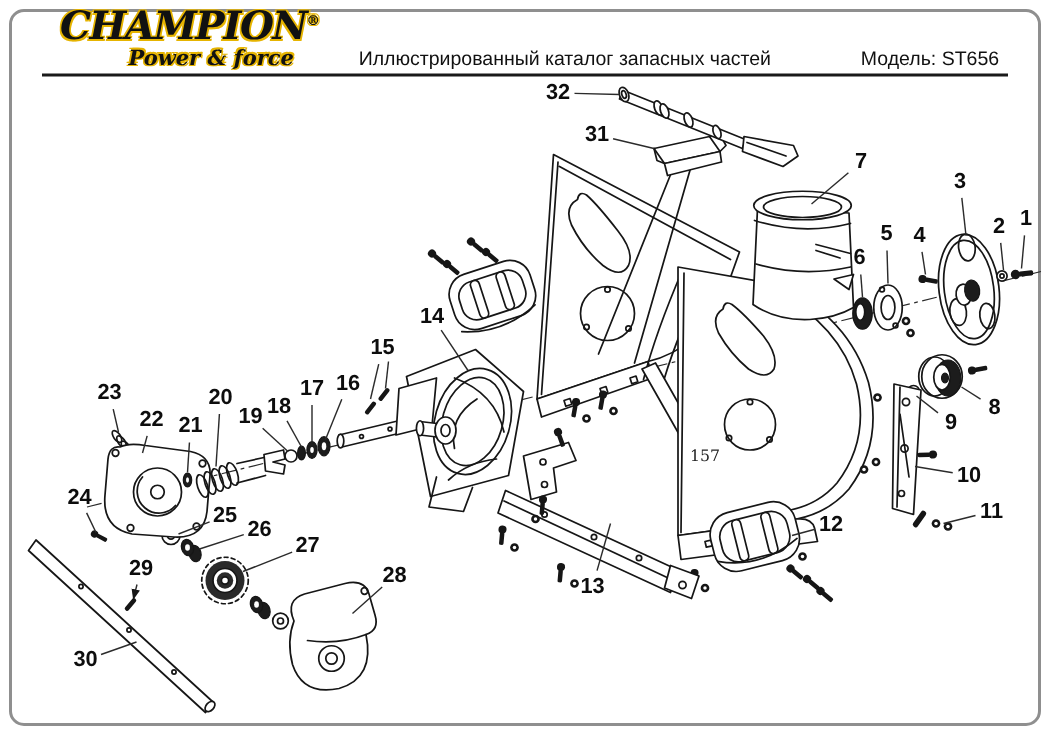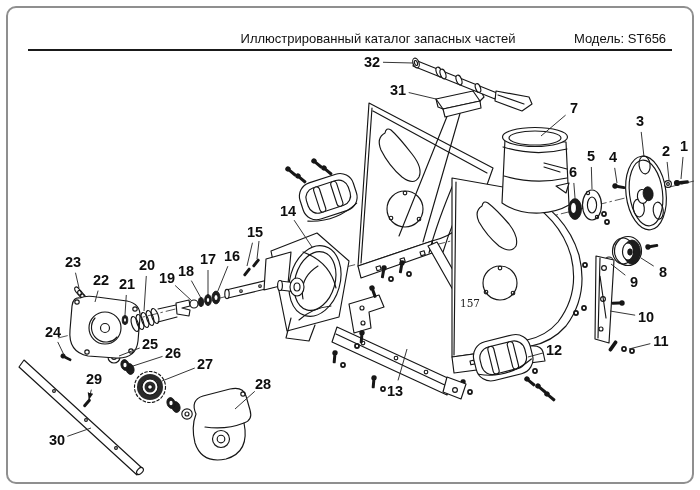--- a/index.html
+++ b/index.html
@@ -7,38 +7,40 @@
        font-family:"Liberation Sans",sans-serif;color:#111}
   .page-border{position:absolute;inset:6px;border:2px solid #8f8f8f;border-radius:10px;background:#fff}
   .logo{position:absolute;left:40px;top:5px;width:160px;text-align:center;line-height:1}
   .brand{font-family:"DejaVu Serif",serif;font-style:italic;font-weight:bold;font-size:26px;
          color:#111;letter-spacing:-1px;white-space:nowrap;
          text-shadow:-1px -1px 0 #e6b400,1px -1px 0 #e6b400,-1px 1px 0 #e6b400,1px 1px 0 #e6b400}
   .reg{font-size:9px;vertical-align:super;font-style:normal}
   .tagline{font-family:"DejaVu Serif",serif;font-style:italic;font-weight:bold;font-size:14px;
            color:#111;text-align:right;padding-right:4px;margin-top:1px;
            text-shadow:-1px -1px 0 #e6b400,1px -1px 0 #e6b400,-1px 1px 0 #e6b400,1px 1px 0 #e6b400}
-  .catalog-title{position:absolute;left:228px;top:31px;width:300px;text-align:center;font-size:13px}
+  .catalog-title{position:absolute;left:214px;top:31px;width:300px;text-align:right;font-size:13px}
   .model{position:absolute;left:570px;top:31px;width:100px;text-align:center;font-size:13px}
   .rule{position:absolute;left:28px;top:49px;width:644px;border-top:2px solid #1a1a1a}
   svg.diagram{position:absolute;left:0;top:0}
   .d{stroke:#161616;fill:none;stroke-width:1.15;stroke-linejoin:round;stroke-linecap:round}
   .w{fill:#ffffff}
   .k{fill:#1c1c1c;stroke:#161616;stroke-width:.8}
   .axis{stroke:#2a2a2a;stroke-width:.8;stroke-dasharray:10 3 2.5 3;fill:none}
   .plabel{font-family:"Liberation Sans",sans-serif;font-weight:bold;font-size:14.5px;fill:#0d0d0d}
   .leader{stroke:#2b2b2b;stroke-width:.95;fill:none}
   .wm{font-family:"DejaVu Serif",serif;font-size:10.5px;fill:#222}
 </style>
 </head>
 <body>
 
 <div class="page-border"></div>
 
 <div class="logo">
+  <div class="brand"><span>CHAMPION</span><span class="reg">®</span></div>
+  <div class="tagline">Power &amp; force</div>
 </div>
 <div class="catalog-title">Иллюстрированный каталог запасных частей</div>
 <div class="model">Модель: ST656</div>
 <div class="rule"></div>
 
 <svg class="diagram" id="diagram" width="700" height="490" viewBox="0 0 700 490">
   <defs>
     <g id="bolt">
         <circle r="2.7" fill="#161616"></circle>
         <rect x="1.8" y="-1.5" width="8.5" height="3" rx="1" fill="#161616"></rect>

